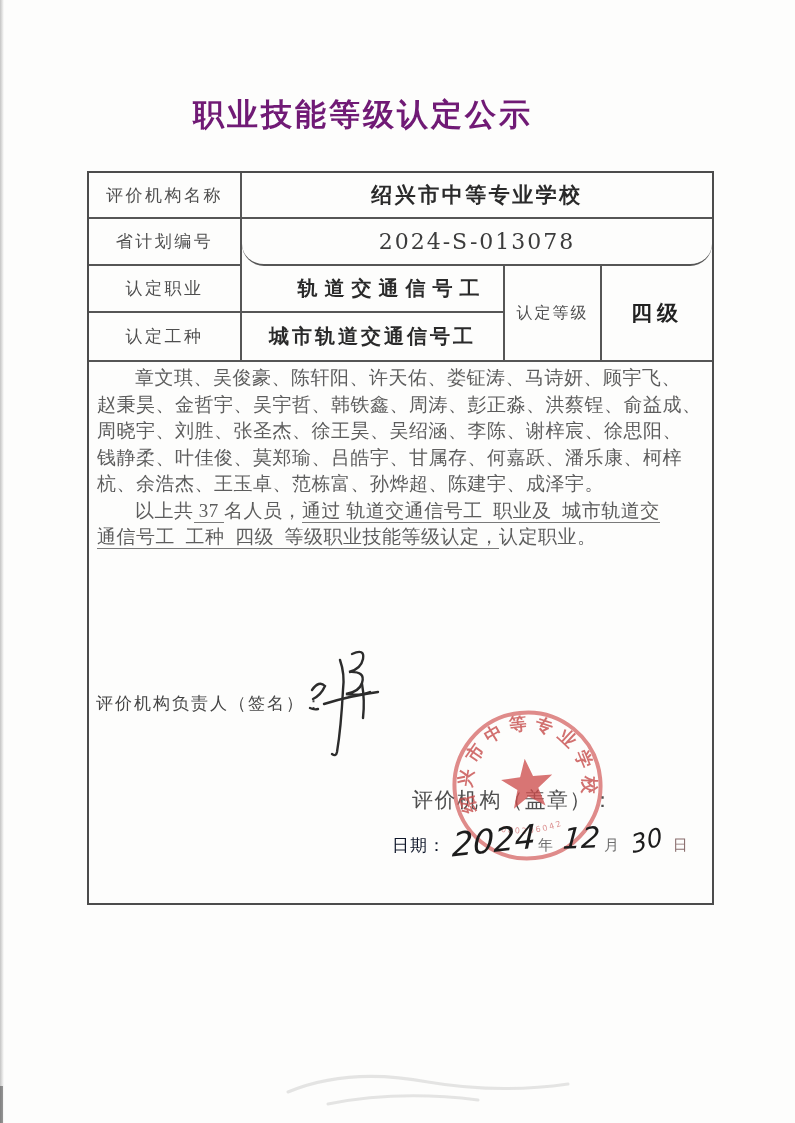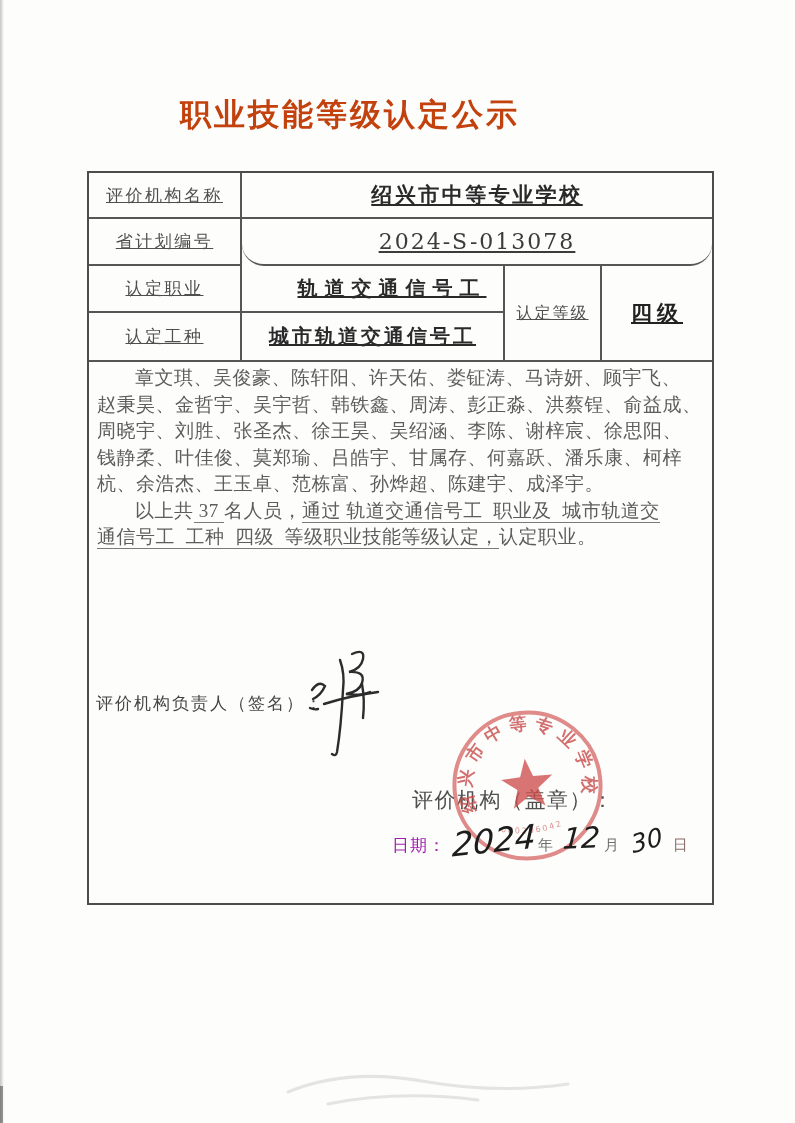--- a/index.html
+++ b/index.html
@@ -11,44 +11,44 @@
   }
   .scan-edge-left{
     position:absolute;left:0;top:0;width:4px;height:1123px;
     background:linear-gradient(to right, rgba(90,90,90,.35), rgba(120,120,120,0));
   }
   .scan-blot{
     position:absolute;left:0;top:1086px;width:3px;height:37px;
     background:#4a4a4a;opacity:.55;
   }
   .doc-title{
-    position:absolute;left:0;top:94px;width:700px;
+    position:absolute;left:13px;top:94px;width:700px;
     text-align:center;font-size:31px;font-weight:bold;letter-spacing:3px;
-    color:#c2410c;
+    color:#701a75;
     font-family:"Liberation Sans","DejaVu Sans",sans-serif;
   }
   
   .cert-table{
     position:absolute;left:87px;top:171px;
     width:623px;height:730px;
     border:2px solid #4c4c4c;
     display:grid;
     grid-template-columns:153px 263px 97px 110px;
     grid-template-rows:46px 47px 47px 49px 541px;
     grid-template-areas:
       "l1 v1 v1 v1"
       "l2 v2 v2 v2"
       "l3 v3 ll lv"
       "l4 v4 ll lv"
       "big big big big";
     background:#fdfdfc;
   }
   .cell{
     display:flex;align-items:center;justify-content:center;
-    box-sizing:border-box;overflow:hidden;text-decoration:underline;
+    box-sizing:border-box;overflow:hidden;
   }
   .bb{border-bottom:2px solid #565656;}
   .br{border-right:2px solid #565656;}
   .c-label{font-size:17px;color:#4f4f4f;letter-spacing:2.5px;}
   .a-l1{grid-area:l1;} .a-l2{grid-area:l2;} .a-l3{grid-area:l3;} .a-l4{grid-area:l4;}
   .a-v1{grid-area:v1;font-weight:bold;font-size:21px;letter-spacing:2.5px;color:#2a2a2a;
         font-family:"Liberation Sans","DejaVu Sans",sans-serif;}
   .a-v2{grid-area:v2;font-size:22px;letter-spacing:2px;color:#3c3c3c;
         font-family:"DejaVu Serif",serif;border-radius:22px;}
   .a-v3{grid-area:v3;font-weight:bold;font-size:20px;letter-spacing:7px;color:#2a2a2a;
@@ -73,21 +73,21 @@
   }
   .sig-svg{position:absolute;left:300px;top:648px;}
   .stamp-label{
     position:absolute;left:412px;top:786px;font-size:21px;letter-spacing:1.5px;color:#4f4f4f;z-index:1;
   }
   .seal-svg{position:absolute;left:449px;top:707px;z-index:2;opacity:.9;transform:rotate(-6deg);}
   .date-line{
     position:absolute;left:392px;top:820px;z-index:3;
     display:flex;align-items:flex-start;
   }
-  .date-printed{font-size:17px;letter-spacing:1px;color:#a21caf;margin-top:14px;}
+  .date-printed{font-size:17px;letter-spacing:1px;color:#0f172a;margin-top:14px;}
   .date-unit{font-size:15px;color:#6e6e6e;margin-top:16px;}
   .hand{
     font-family:"DejaVu Sans",sans-serif;font-style:italic;color:#1c1c1c;
     display:inline-block;line-height:1;
   }
   .hand-year{font-size:33px;transform:rotate(-6deg) skewX(-8deg);margin:4px 2px 0 6px;}
   .hand-month{font-size:29px;transform:rotate(-2deg) skewX(-6deg);margin:4px 4px 0 10px;}
   .hand-day{font-size:25px;transform:rotate(-16deg) skewX(-6deg);margin:8px 6px 0 12px;}
   .u-day{margin-left:4px;color:#8a6e6e;}
   .artifacts{position:absolute;left:268px;top:1052px;opacity:.18;}

